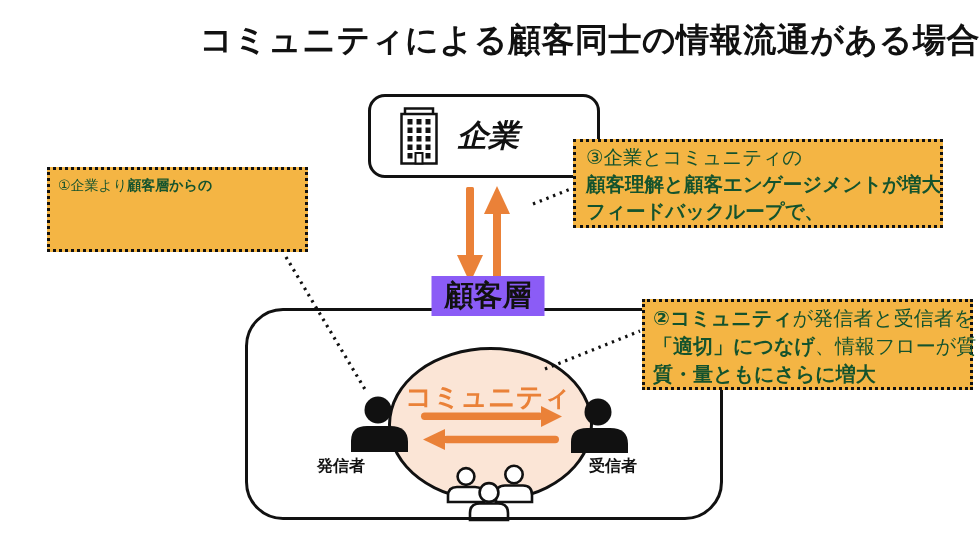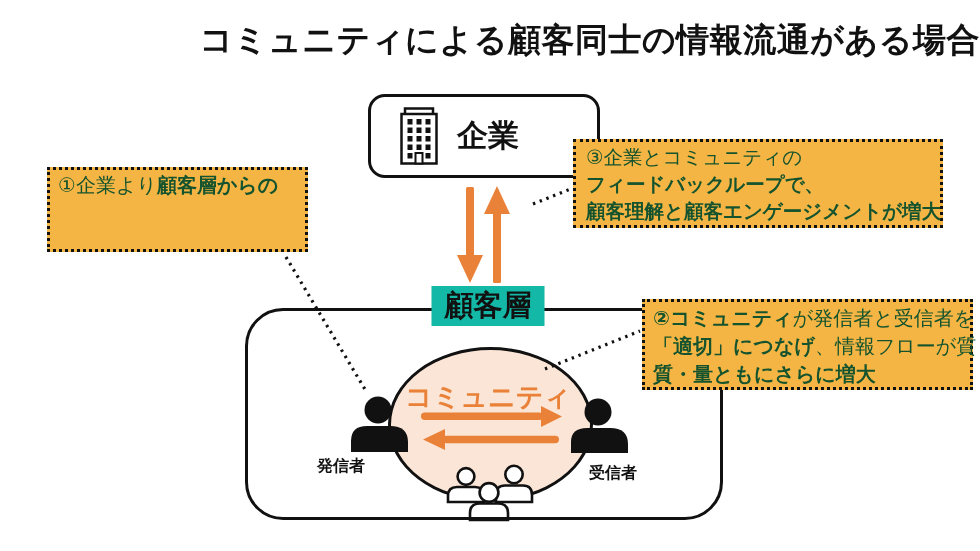--- a/index.html
+++ b/index.html
@@ -7,50 +7,50 @@
     position:relative;width:980px;height:551px;background:#fff;overflow:hidden;
     font-family:"Liberation Sans","DejaVu Sans",sans-serif;color:#111;
   }
   .title{
     position:absolute;left:0;top:18px;width:100%;text-align:right;
     font-size:33px;font-weight:800;letter-spacing:0.5px;
   }
   .company-box{
     position:absolute;left:368px;top:94px;width:232px;height:84px;box-sizing:border-box;
     border:3.5px solid #111;border-radius:17px;background:#fff;
-    display:flex;align-items:center;justify-content:flex-start;padding-left:28px;gap:18px;
+    display:flex;align-items:center;justify-content:flex-start;padding-left:28px;gap:18px;font-style:italic;
   }
   .company-label{font-size:31px;font-weight:800;}
   .ellipse{
     position:absolute;left:388px;top:347px;width:205px;height:155px;box-sizing:border-box;
     border:3px solid #111;border-radius:50%;background:var(--peach);
   }
   .community-label{
     position:absolute;left:488px;top:386px;transform:translate(-50%,-50%);
     font-size:27px;font-weight:800;color:var(--orange);white-space:nowrap;margin-top:11px;
   }
   .big-rect{
     position:absolute;left:245px;top:308px;width:478px;height:212px;box-sizing:border-box;
     border:3px solid #111;border-radius:38px;background:transparent;pointer-events:none;
   }
   .kokyaku{
-    position:absolute;left:488px;top:306px;transform:translate(-50%,-50%);
-    background:#14b8a6;padding:0 13px;font-size:29px;font-weight:800;white-space:nowrap;
+    position:absolute;left:488px;top:296px;transform:translate(-50%,-50%);
+    background:#8b5cf6;padding:0 13px;font-size:29px;font-weight:800;white-space:nowrap;
   }
   .overlay{position:absolute;left:0;top:0;width:980px;height:551px;pointer-events:none;}
   .plabel{position:absolute;font-size:16px;font-weight:800;white-space:nowrap;}
   .plabel.sender{left:317px;top:456px;}
-  .plabel.receiver{left:589px;top:456px;margin-top:7px;}
+  .plabel.receiver{left:589px;top:456px;}
   .callout{
     position:absolute;box-sizing:border-box;background:var(--amber);
     border:3px dotted #111;color:#14532d;
   }
   .callout .ln{white-space:nowrap;}
   .callout .b{font-weight:800;}
-  .callout.c1{left:47px;top:167px;width:261px;height:85px;font-size:20px;line-height:26px;padding:2px 8px;}
+  .callout.c1{left:47px;top:167px;width:261px;height:85px;font-size:14px;line-height:26px;padding:2px 8px;}
   .callout.c3{left:573px;top:139px;width:370px;height:89px;font-size:19.5px;line-height:27px;padding:2px 10px;}
   .callout.c2{left:642px;top:299px;width:331px;height:91px;font-size:20px;line-height:28px;padding:2px 8px;}
   .ink-fill{fill:#111;}
   .orange-fill{fill:var(--orange);}
   .outline-person{fill:#fff;stroke:#111;stroke-width:2.6px;}
   .dotted{stroke:#111;stroke-width:3.2px;stroke-dasharray:2.4 4.8;stroke-linecap:butt;}
 </style>
 </head>
 <body>
 
@@ -141,22 +141,22 @@
   </svg>
 
   <div class="plabel sender">発信者</div>
   <div class="plabel receiver">受信者</div>
 
   <div class="callout c1">
       <div class="ln"><span>①企業より</span><span class="b">顧客層からの</span></div>
     </div>
   <div class="callout c3">
       <div class="ln"><span>③企業とコミュニティの</span></div>
+      <div class="ln"><span class="b">顧客理解と顧客エンゲージメントが増大</span></div>
       <div class="ln"><span class="b">フィードバックループで、</span></div>
-      <div class="ln"><span class="b">顧客理解と顧客エンゲージメントが増大</span></div>
     </div>
   <div class="callout c2">
       <div class="ln"><span class="b">②コミュニティ</span><span>が発信者と受信者を</span></div>
       <div class="ln"><span class="b">「適切」につなげ</span><span>、情報フローが質</span></div>
       <div class="ln"><span class="b">質・量ともにさらに増大</span></div>
     </div>
 
 </div>
 
 </body></html>

